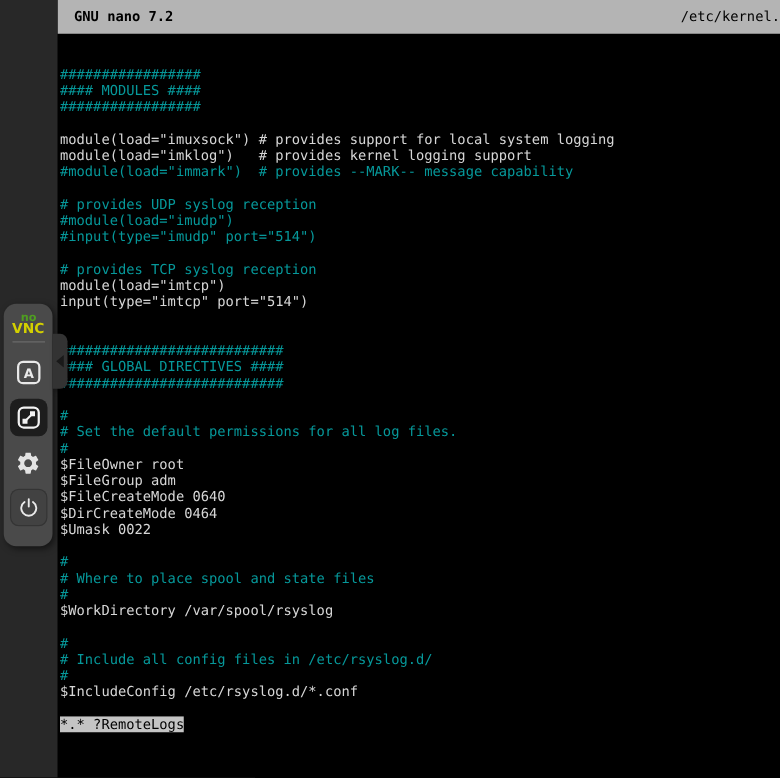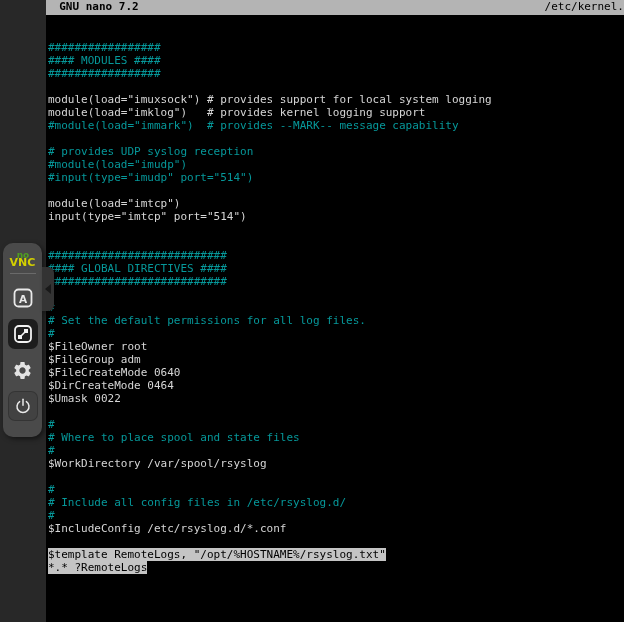--- a/index.html
+++ b/index.html
@@ -23,24 +23,24 @@
   }
 
   
   .terminal {
     position: absolute; left: 46px; top: 0;
     width: 578px; height: 622px;
     background: var(--terminal-bg);
     overflow: hidden;
   }
   .titlebar {
-    height: 15px; background: var(--titlebar-bg); color: #000;
+    height: 27px; background: var(--titlebar-bg); color: #000;
     font-size: 11px; line-height: 13px;
     display: flex; justify-content: space-between;
-    white-space: pre; overflow: hidden;
+    white-space: pre; overflow: hidden; align-items: center;
   }
   .titlebar .app { font-weight: bold; }
   .termtext { padding-left: 2px; }
   .tline {
     height: 13px; line-height: 13px; font-size: 11px;
     white-space: pre; overflow: hidden;
   }
   .seg.comment { color: var(--comment); }
   .seg.plain   { color: var(--plain); }
   .seg.hl      { background: var(--selection-bg); color: #000; }
@@ -106,20 +106,21 @@
       <div class="tline"><span class="seg comment">#################</span></div>
       <div class="tline"></div>
       <div class="tline"><span class="seg plain">module(load="imuxsock") # provides support for local system logging</span></div>
       <div class="tline"><span class="seg plain">module(load="imklog")   # provides kernel logging support</span></div>
       <div class="tline"><span class="seg comment">#module(load="immark")  # provides --MARK-- message capability</span></div>
       <div class="tline"></div>
       <div class="tline"><span class="seg comment"># provides UDP syslog reception</span></div>
       <div class="tline"><span class="seg comment">#module(load="imudp")</span></div>
       <div class="tline"><span class="seg comment">#input(type="imudp" port="514")</span></div>
       <div class="tline"></div>
+      <div class="tline"><span class="seg comment"># provides TCP syslog reception</span></div>
       <div class="tline"><span class="seg plain">module(load="imtcp")</span></div>
       <div class="tline"><span class="seg plain">input(type="imtcp" port="514")</span></div>
       <div class="tline"></div>
       <div class="tline"></div>
       <div class="tline"><span class="seg comment">###########################</span></div>
       <div class="tline"><span class="seg comment">#### GLOBAL DIRECTIVES ####</span></div>
       <div class="tline"><span class="seg comment">###########################</span></div>
       <div class="tline"></div>
       <div class="tline"><span class="seg comment">#</span></div>
       <div class="tline"><span class="seg comment"># Set the default permissions for all log files.</span></div>
@@ -133,21 +134,20 @@
       <div class="tline"><span class="seg comment">#</span></div>
       <div class="tline"><span class="seg comment"># Where to place spool and state files</span></div>
       <div class="tline"><span class="seg comment">#</span></div>
       <div class="tline"><span class="seg plain">$WorkDirectory /var/spool/rsyslog</span></div>
       <div class="tline"></div>
       <div class="tline"><span class="seg comment">#</span></div>
       <div class="tline"><span class="seg comment"># Include all config files in /etc/rsyslog.d/</span></div>
       <div class="tline"><span class="seg comment">#</span></div>
       <div class="tline"><span class="seg plain">$IncludeConfig /etc/rsyslog.d/*.conf</span></div>
       <div class="tline"></div>
-      <div class="tline"><span class="seg hl">$template RemoteLogs, "/opt/%HOSTNAME%/rsyslog.txt"</span></div>
       <div class="tline"><span class="seg hl">*.* ?RemoteLogs</span></div>
     </div>
 </div>
 
 <div class="vnc-panel">
   <div class="vnc-logo">
     <span class="l1">no</span>
     <span class="l2">VNC</span>
   </div>
   <div class="panel-divider"></div>

